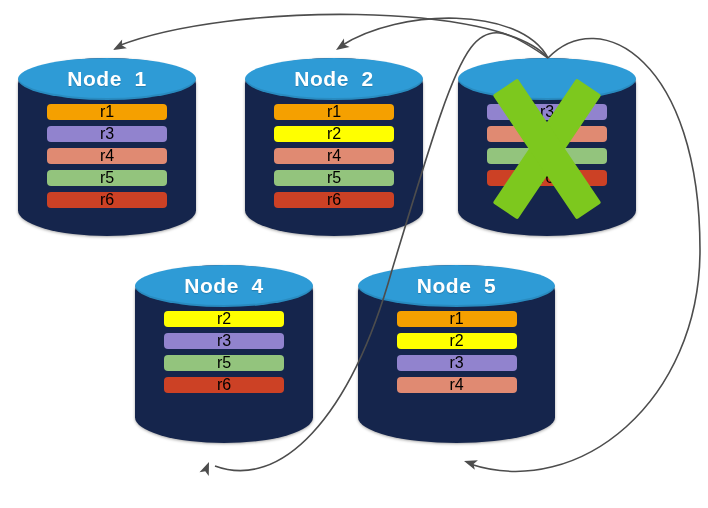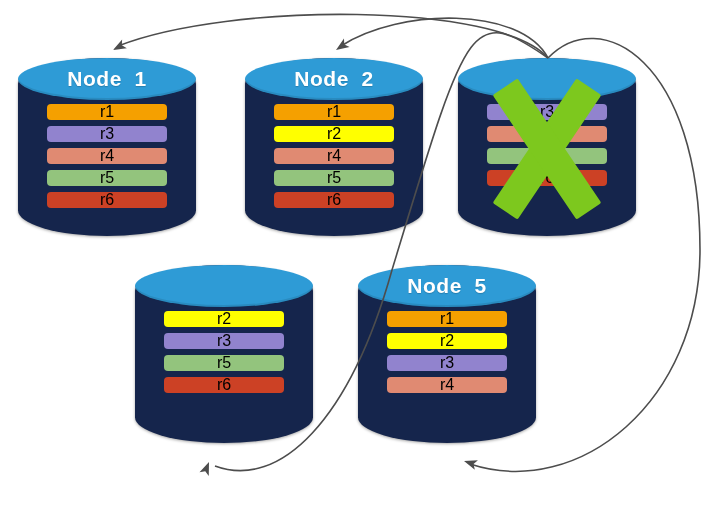--- a/index.html
+++ b/index.html
@@ -92,28 +92,29 @@
         <div class="row" style="background: rgb(204, 65, 37); width: 120px;">r6</div>
       </div>
       <div class="cross" style="left: 0px; top: 14px; width: 178px; height: 154px;">
         <i class="a" style="background: rgb(125, 200, 30);"></i>
         <i class="b" style="background: rgb(125, 200, 30);"></i>
       </div>
     </div>
     <div class="node" style="left: 135px; top: 265px; width: 178px; height: 178px;">
       <div class="cyl-body" style="background: rgb(21, 37, 76);"></div>
       <div class="cyl-top" style="background: rgb(46, 155, 214);"></div>
+      <div class="cyl-title">Node  4</div>
       <div class="rows">
         <div class="row" style="background: rgb(255, 255, 0); width: 120px;">r2</div>
         <div class="row" style="background: rgb(145, 131, 206); width: 120px;">r3</div>
         <div class="row" style="background: rgb(147, 196, 125); width: 120px;">r5</div>
         <div class="row" style="background: rgb(204, 65, 37); width: 120px;">r6</div>
       </div>
     </div>
-    <div class="node" style="left: 358px; top: 265px; width: 178px; height: 178px;">
+    <div class="node" style="left: 358px; top: 265px; width: 197px; height: 178px;">
       <div class="cyl-body" style="background: rgb(21, 37, 76);"></div>
       <div class="cyl-top" style="background: rgb(46, 155, 214);"></div>
       <div class="cyl-title">Node  5</div>
       <div class="rows">
         <div class="row" style="background: rgb(245, 160, 0); width: 120px;">r1</div>
         <div class="row" style="background: rgb(255, 255, 0); width: 120px;">r2</div>
         <div class="row" style="background: rgb(145, 131, 206); width: 120px;">r3</div>
         <div class="row" style="background: rgb(224, 138, 114); width: 120px;">r4</div>
       </div>
     </div>

